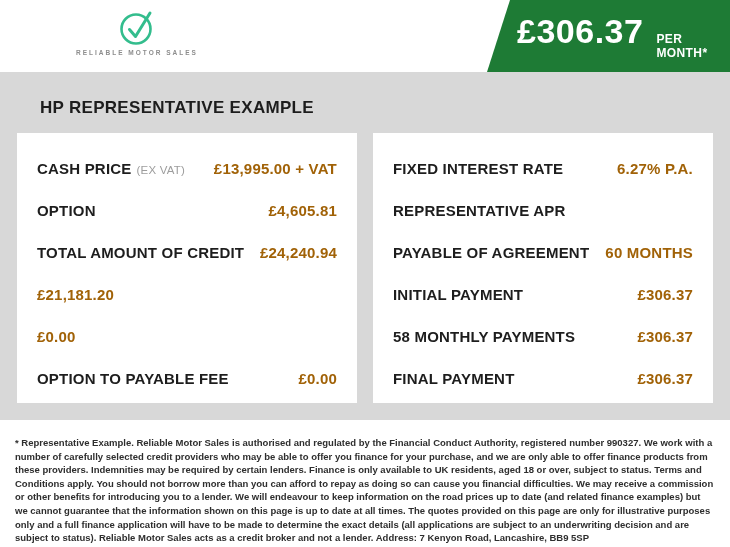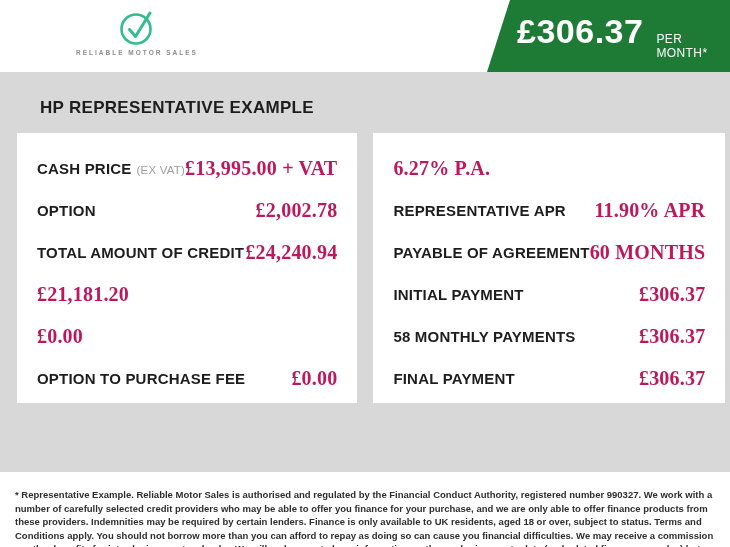--- a/index.html
+++ b/index.html
@@ -51,28 +51,28 @@
   .price-line { display: flex; align-items: baseline; }
   .price-amount {
     color: #ffffff;
     font-size: 34px;
     font-weight: 700;
     letter-spacing: 0.5px;
   }
   .price-period {
     color: #ffffff;
     font-size: 12px;
-    font-weight: 400;
+    font-weight: 700;
     letter-spacing: 0.4px;
     margin-left: 13px;
   }
 
   
   .gray-section {
-    height: 400px;
+    height: 348px;
     background: #d8d8d8;
   }
   .section-title {
     padding: 26px 0 0 40px;
     font-size: 17px;
     font-weight: 700;
     letter-spacing: 0.3px;
     color: #1d1d1d;
   }
   .cards {
@@ -99,26 +99,25 @@
     letter-spacing: 0.2px;
     white-space: nowrap;
   }
   .row-label .label-note {
     font-size: 11.5px;
     font-weight: 400;
     color: #9d9d9d;
     margin-left: 5px;
   }
   .row-value {
-    font-size: 20px;
+    font-size: 15px;
     font-weight: 600;
-    color: #be185d;
+    color: #a16207;
     letter-spacing: 0.2px;
     white-space: nowrap;
-    font-family: Liberation Serif, serif;
   }
 
   
   .footer {
     height: 112px;
     background: #ffffff;
     padding: 16px 16px 0 15px;
   }
   .disclaimer {
     font-size: 9.5px;
@@ -152,45 +151,45 @@
   <div class="section-title">HP REPRESENTATIVE EXAMPLE</div>
   <div class="cards">
 
     <div class="card">
       <div class="finance-row">
         <span class="row-label"><span>CASH PRICE</span><span class="label-note">(EX VAT)</span></span>
         <span class="row-value">£13,995.00 + VAT</span>
       </div>
       <div class="finance-row">
         <span class="row-label">OPTION</span>
-        <span class="row-value">£2,002.78</span>
+        <span class="row-value">£4,605.81</span>
       </div>
       <div class="finance-row">
         <span class="row-label">TOTAL AMOUNT OF CREDIT</span>
         <span class="row-value">£24,240.94</span>
       </div>
       <div class="finance-row">
         <span class="row-value">£21,181.20</span>
       </div>
       <div class="finance-row">
         <span class="row-value">£0.00</span>
       </div>
       <div class="finance-row">
-        <span class="row-label">OPTION TO PURCHASE FEE</span>
+        <span class="row-label">OPTION TO PAYABLE FEE</span>
         <span class="row-value">£0.00</span>
       </div>
     </div>
 
     <div class="card">
       <div class="finance-row">
+        <span class="row-label">FIXED INTEREST RATE</span>
         <span class="row-value">6.27% P.A.</span>
       </div>
       <div class="finance-row">
         <span class="row-label">REPRESENTATIVE APR</span>
-        <span class="row-value">11.90% APR</span>
       </div>
       <div class="finance-row">
         <span class="row-label">PAYABLE OF AGREEMENT</span>
         <span class="row-value">60 MONTHS</span>
       </div>
       <div class="finance-row">
         <span class="row-label">INITIAL PAYMENT</span>
         <span class="row-value">£306.37</span>
       </div>
       <div class="finance-row">

